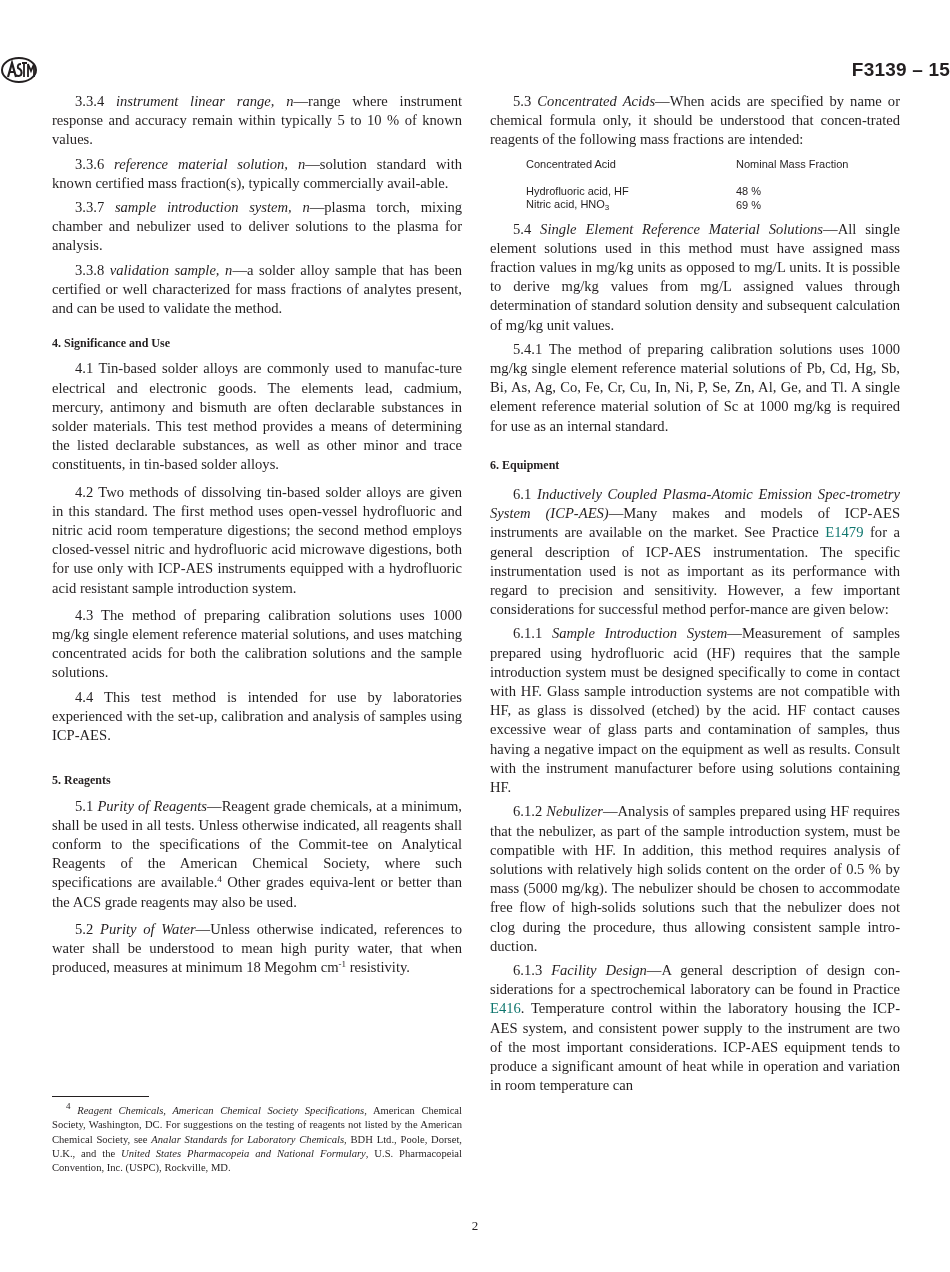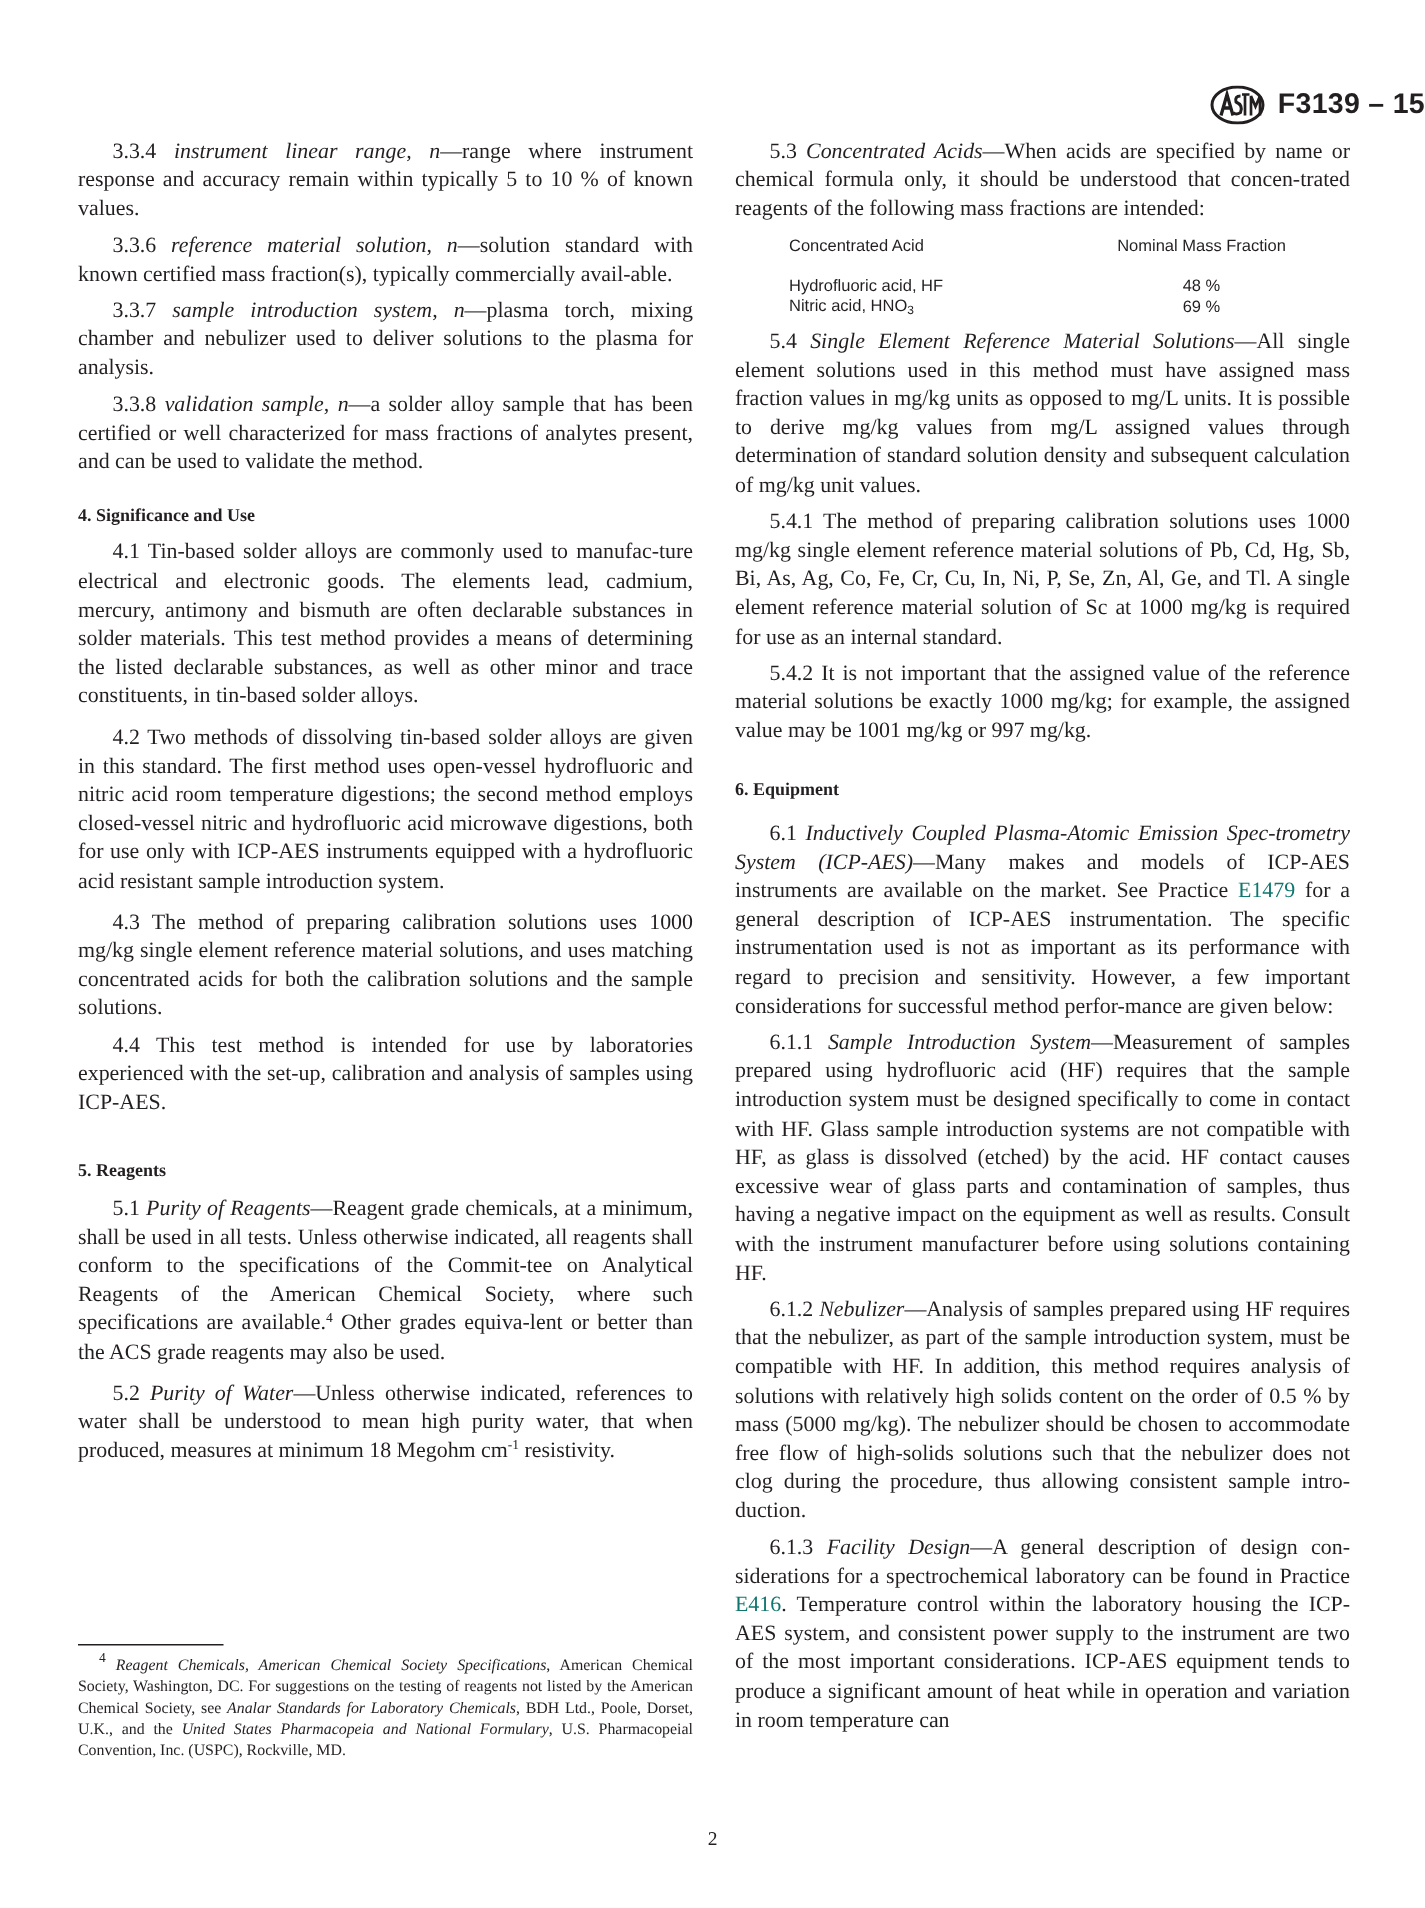--- a/index.html
+++ b/index.html
@@ -1,33 +1,33 @@
 <!DOCTYPE html>
 <html><head>
 <meta charset="utf-8">
 <style>
   html, body { margin: 0; padding: 0; background: #ffffff; }
   body { width: 950px; height: 1272px; position: relative; overflow: hidden;
          font-family: "Liberation Serif", "DejaVu Serif", serif; color: #231f20; }
   .header { position: absolute; top: 55px; left: 0; width: 950px; height: 30px;
-            display: flex; justify-content: flex-end; align-items: center; gap: 8px; }
+            display: flex; justify-content: space-between; align-items: center; gap: 8px; }
   .logo { width: 38px; height: 26px; }
   .docid { font-family: "Liberation Sans", "DejaVu Sans", sans-serif; font-weight: bold;
            font-size: 19px; letter-spacing: 0.2px; }
   .col { position: absolute; top: 92px; width: 410px; font-size: 14.6px; line-height: 19.2px; }
   .col.left { left: 52px; }
   .col.right { left: 490px; }
   p.para { margin: 0 0 5px 0; text-align: justify; text-indent: 23px; hyphens: manual; }
   h3.sec { font-size: 12px; font-weight: bold; margin: 12px 0 6px 0; }
   em { font-style: italic; }
   .link { color: #0f766e; }
   .acid-table { font-family: "Liberation Sans", "DejaVu Sans", sans-serif; font-size: 11px;
                 line-height: 13px; margin: 8px 0 6px 36px; width: 340px; border-collapse: collapse; }
   .acid-table th { font-weight: normal; text-align: left; vertical-align: middle; padding: 0 0 14px 0; }
-  .acid-table th.r, .acid-table td.r { text-align: center; width: 130px; }
+  .acid-table th.r, .acid-table td.r { width: 130px; }
   .acid-table td { padding: 0; }
   sub { font-size: 8px; vertical-align: -2px; }
   sup { font-size: 9px; vertical-align: 5px; line-height: 0; }
   .fn-rule { position: absolute; left: 52px; top: 1096px; width: 97px; height: 1px; background: #231f20; }
   .footnote { position: absolute; left: 52px; top: 1104px; width: 410px; font-size: 10.6px;
               line-height: 14.3px; text-align: justify; }
   .footnote .fnp { text-indent: 14px; margin: 0; }
   .pagenum { position: absolute; top: 1218px; left: 0; width: 950px; text-align: center; font-size: 13px; }
 </style>
 </head>
@@ -78,21 +78,20 @@
       <td class="r">48 %</td>
     </tr>
     <tr>
       <td><span>Nitric acid, HNO</span><sub>3</sub></td>
       <td class="r">69 %</td>
     </tr>
   </tbody>
     </table>
   <p class="para"><span>5.4</span> <em>Single Element Reference Material Solutions</em><span>—All single element solutions used in this method must have assigned mass fraction values in mg/kg units as opposed to mg/L units. It is possible to derive mg/kg values from mg/L assigned values through determination of standard solution density and subsequent calculation of mg/kg unit values.</span></p>
   <p class="para">5.4.1 The method of preparing calibration solutions uses 1000 mg/kg single element reference material solutions of Pb, Cd, Hg, Sb, Bi, As, Ag, Co, Fe, Cr, Cu, In, Ni, P, Se, Zn, Al, Ge, and Tl. A single element reference material solution of Sc at 1000 mg/kg is required for use as an internal standard.</p>
-  <p class="para">5.4.2 It is not important that the assigned value of the reference material solutions be exactly 1000 mg/kg; for example, the assigned value may be 1001 mg/kg or 997 mg/kg.</p>
 
   <h3 class="sec" style="margin-top:20px;margin-bottom:10px">6.  Equipment</h3>
   <p class="para"><span>6.1</span> <em>Inductively Coupled Plasma-Atomic Emission Spec-trometry System (ICP-AES)</em><span>—Many makes and models of ICP-AES instruments are available on the market. See Practice </span><span class="link">E1479</span><span> for a general description of ICP-AES instrumentation. The specific instrumentation used is not as important as its performance with regard to precision and sensitivity. However, a few important considerations for successful method perfor-mance are given below:</span></p>
   <p class="para"><span>6.1.1</span> <em>Sample Introduction System</em><span>—Measurement of samples prepared using hydrofluoric acid (HF) requires that the sample introduction system must be designed specifically to come in contact with HF. Glass sample introduction systems are not compatible with HF, as glass is dissolved (etched) by the acid. HF contact causes excessive wear of glass parts and contamination of samples, thus having a negative impact on the equipment as well as results. Consult with the instrument manufacturer before using solutions containing HF.</span></p>
   <p class="para"><span>6.1.2</span> <em>Nebulizer</em><span>—Analysis of samples prepared using HF requires that the nebulizer, as part of the sample introduction system, must be compatible with HF. In addition, this method requires analysis of solutions with relatively high solids content on the order of 0.5 % by mass (5000 mg/kg). The nebulizer should be chosen to accommodate free flow of high-solids solutions such that the nebulizer does not clog during the procedure, thus allowing consistent sample intro-duction.</span></p>
   <p class="para"><span>6.1.3</span> <em>Facility Design</em><span>—A general description of design con-siderations for a spectrochemical laboratory can be found in Practice </span><span class="link">E416</span><span>. Temperature control within the laboratory housing the ICP-AES system, and consistent power supply to the instrument are two of the most important considerations. ICP-AES equipment tends to produce a significant amount of heat while in operation and variation in room temperature can</span></p>
 </div>
 
 <div class="pagenum">2</div>
 

